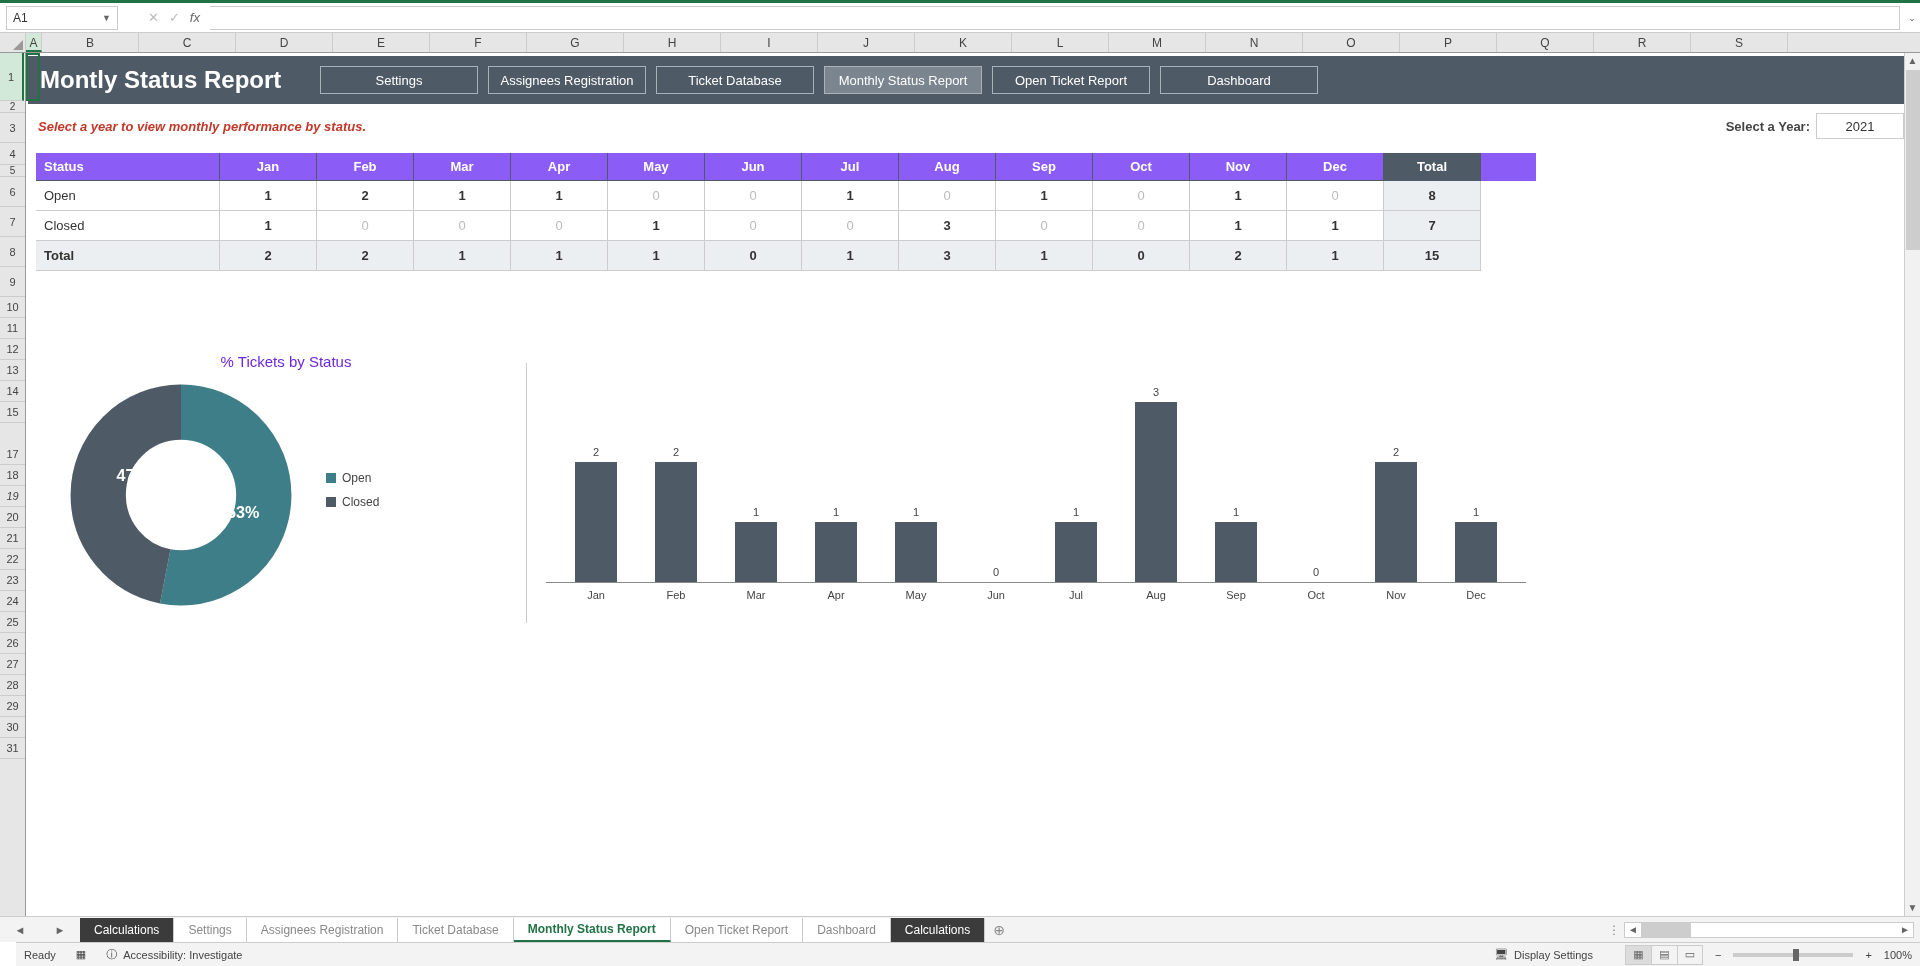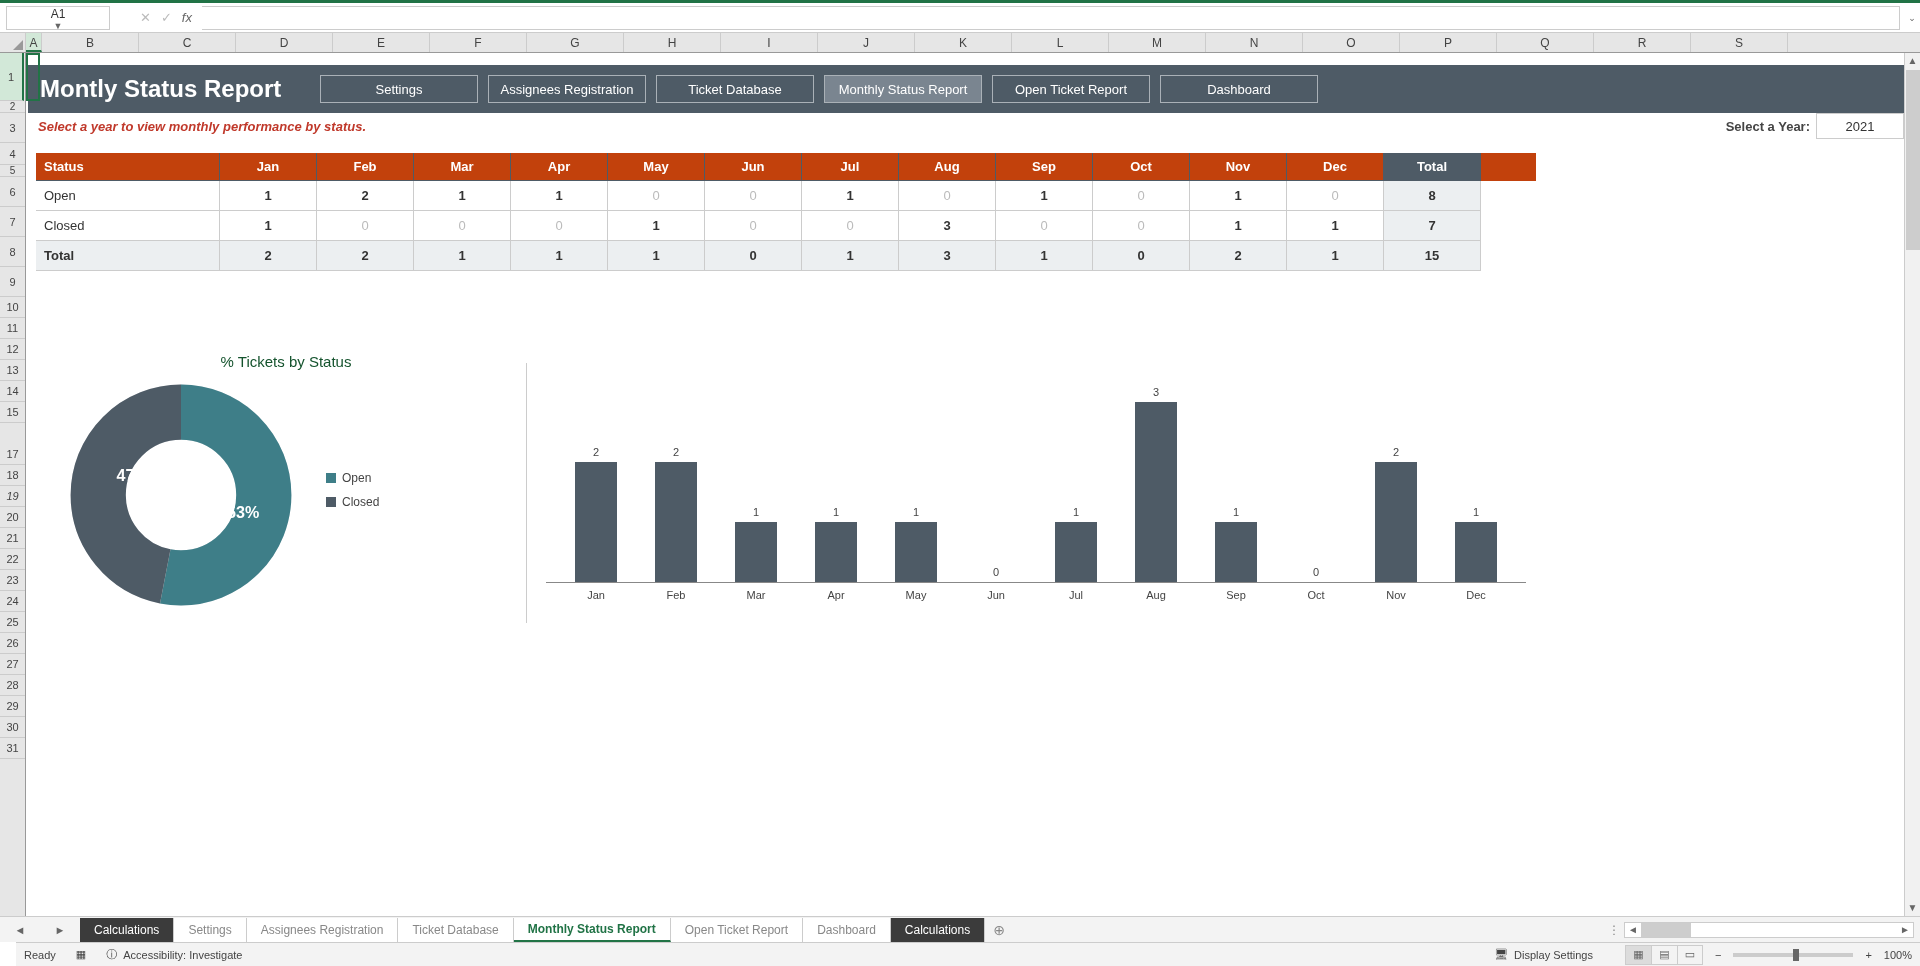--- a/index.html
+++ b/index.html
@@ -1,21 +1,21 @@
 <!DOCTYPE html>
 <html><head>
 <meta charset="utf-8">
 <style>
 * { box-sizing: border-box; margin: 0; padding: 0; font-family: "Segoe UI", Arial, sans-serif; }
 html, body { width: 1920px; height: 966px; overflow: hidden; background: #fff; font-size: 13px; color: #333; }
 body { border-top: 3px solid #217346; display:flex; flex-direction:column;}
 
 
 .formula-bar { height: 30px; display: flex; align-items: center; border-bottom: 1px solid #ccc; background:#fff; user-select:none;}
-.name-box { width: 104px; height: 24px; margin-left: 6px; border: 1px solid #ccc; display:flex; align-items:center; padding:0 6px; font-size:12px; justify-content:space-between;flex-direction:column;}
+.name-box { width: 112px; height: 24px; margin-left: 6px; border: 1px solid #ccc; display:flex; align-items:center; padding:0 6px; font-size:12px; justify-content:space-between;}
 .name-box .dd { font-size:9px; color:#666;}
 .fb-icons { display:flex; align-items:center; gap:10px; margin-left:30px; color:#999;}
 .fx { font-style:italic; font-size:13px; color:#666;}
 .formula-input { flex:1; height:24px; border:1px solid #ccc; border-left:none; display:flex; align-items:center; padding:0 6px; margin-left:10px; margin-right:4px;}
 .fb-expand { width:16px; font-size:9px; color:#666; text-align:center;}
 
 
 .sheet-area { flex:1; display:flex; flex-direction:column; position:relative; overflow:hidden;}
 .col-headers { height:20px; display:flex; background:#e6e6e6; border-bottom:1px solid #999;}
 .corner { width:26px; border-right:1px solid #ccc; background:#e6e6e6; position:relative;}
@@ -25,47 +25,47 @@
 .grid-body { flex:1; display:flex; overflow:hidden;}
 .row-headers { width:26px; background:#e6e6e6; border-right:1px solid #999;}
 .row-h { height:22px; border-bottom:1px solid #ccc; text-align:center; font-size:11px; line-height:22px; color:#444;}
 .row-h.sel { background:#d2e8d8; border-right:2px solid #217346; width:24px;}
 .row-h.big { height:48px; line-height:48px;}
 .row-h.med { height:30px; line-height:30px;}
 .row-h.sm { height:12px; line-height:12px; font-size:10px;}
 .content { flex:1; position:relative; background:#fff;}
 
 
-.report-hdr { position:absolute; left:2px; top:12px; right:16px; height:48px; background:#4e5b66; display:flex; align-items:center; padding-left:12px;}
+.report-hdr { position:absolute; left:2px; top:3px; right:16px; height:48px; background:#4e5b66; display:flex; align-items:center; padding-left:12px;}
 .report-title { color:#fff; font-size:24px; font-weight:600; width:280px;}
 .nav-btn { width:158px; height:28px; border:1px solid #aab1b7; color:#fff; background:transparent; margin-right:10px; font-size:13px; display:flex; align-items:center; justify-content:center; cursor:pointer;}
 .nav-btn.active { background:#7a8590; }
 
 
 .instr { position:absolute; left:12px; top:66px; color:#c0392b; font-style:italic; font-weight:600; font-size:13px;}
 .year-lbl { position:absolute; right:110px; top:66px; font-weight:600; font-size:13px; color:#444;}
 .year-box { position:absolute; right:16px; top:60px; width:88px; height:26px; border:1px solid #ccc; text-align:center; line-height:26px; font-size:13px; color:#333;}
 
 
 .data-table { position:absolute; left:10px; top:100px; width:1500px;}
-.data-table .thr { height:28px; background:#c2410c; color:#fff; display:flex; font-weight:600;}
+.data-table .thr { height:28px; background:#8b5cf6; color:#fff; display:flex; font-weight:600;}
 .data-table .td { border:1px solid #ccc; border-top:none; border-left:none; display:flex; align-items:center; justify-content:center; font-size:13px;}
 .data-table .row { height:30px; display:flex;}
 .data-table .c0 { width:184px; justify-content:flex-start; padding-left:8px;}
 .data-table .cm { width:97px;}
 .data-table .ct { width:97px; background:#eceff1; font-weight:600;}
 .data-table .thr .td{border-color:#4e5b66;color:#fff;}
 .data-table .thr .ct{background:#4e5b66;}
 .data-table .total-row .td{background:#eceff1; font-weight:700;}
 .data-table .zero { color:#bbb; font-weight:400;}
 .data-table .val { font-weight:700; color:#333;}
 
 
 .chart-box1 { position:absolute; left:40px; top:300px; width:440px;}
-.chart-title { text-align:center; font-size:15px; color:#14532d; margin-bottom:10px;}
+.chart-title { text-align:center; font-size:15px; color:#6d28d9; margin-bottom:10px;}
 .donut-wrap{display:flex;align-items:center;gap:30px;}
 .donut { width:230px; height:230px; position:relative;}
 .legend { font-size:12px; color:#444;}
 .legend div{display:flex;align-items:center;gap:6px;margin-bottom:10px;}
 .legend .sw{width:10px;height:10px;}
 .divider-v { position:absolute; left:500px; top:310px; width:1px; height:260px; background:#ccc;}
 .chart-box2 { position:absolute; left:520px; top:300px; width:980px;}
 .bars { height:230px; display:flex; align-items:flex-end; justify-content:space-around; border-bottom:1px solid #888; padding:0 10px; position:relative;}
 .bar-col { width:56px; display:flex; flex-direction:column; align-items:center;}
 .bar { width:42px; background:#4e5b66;}

